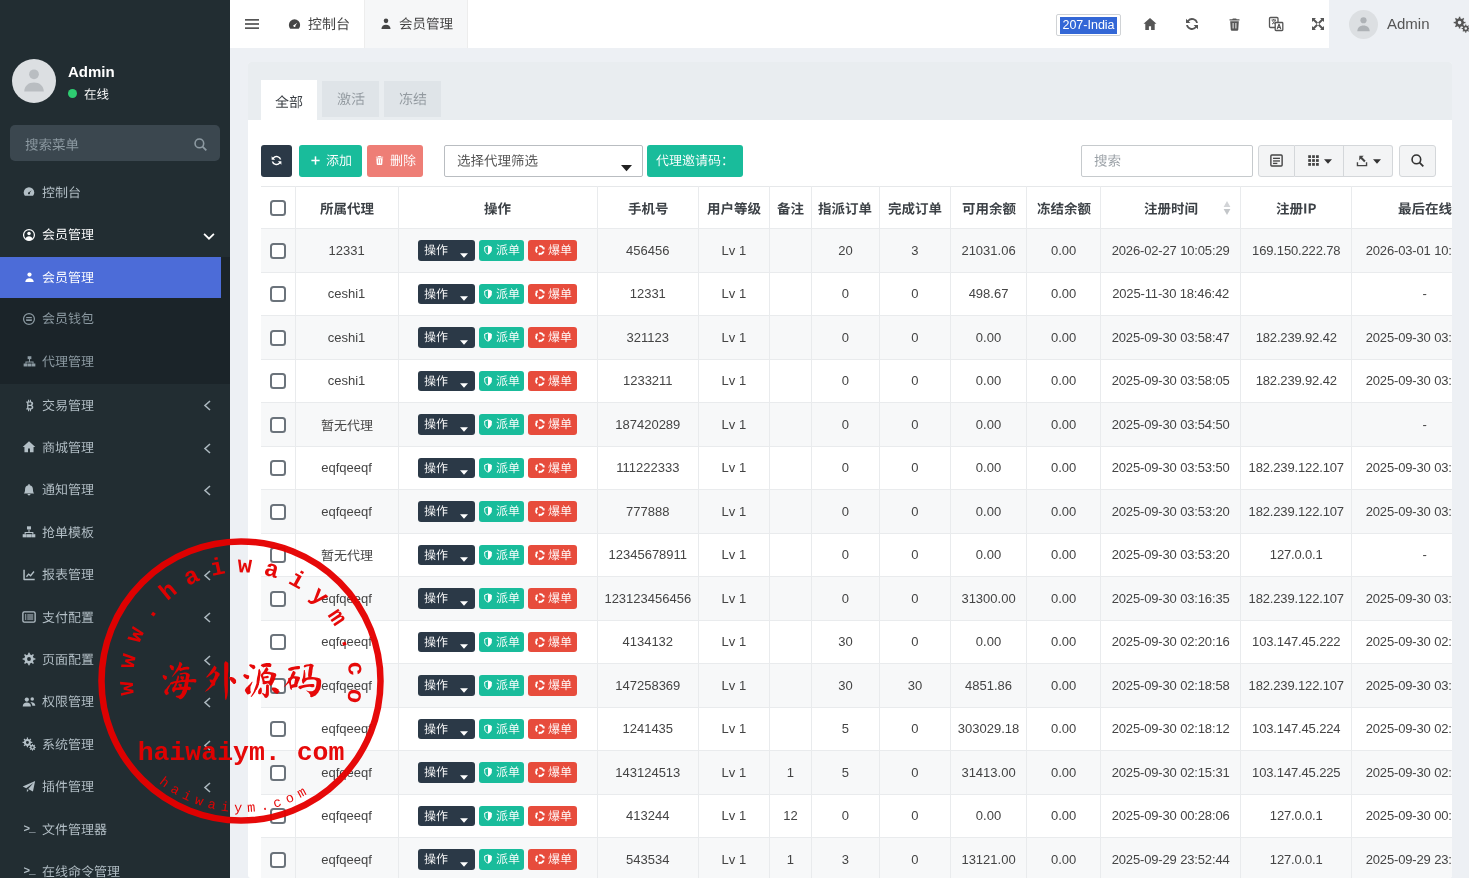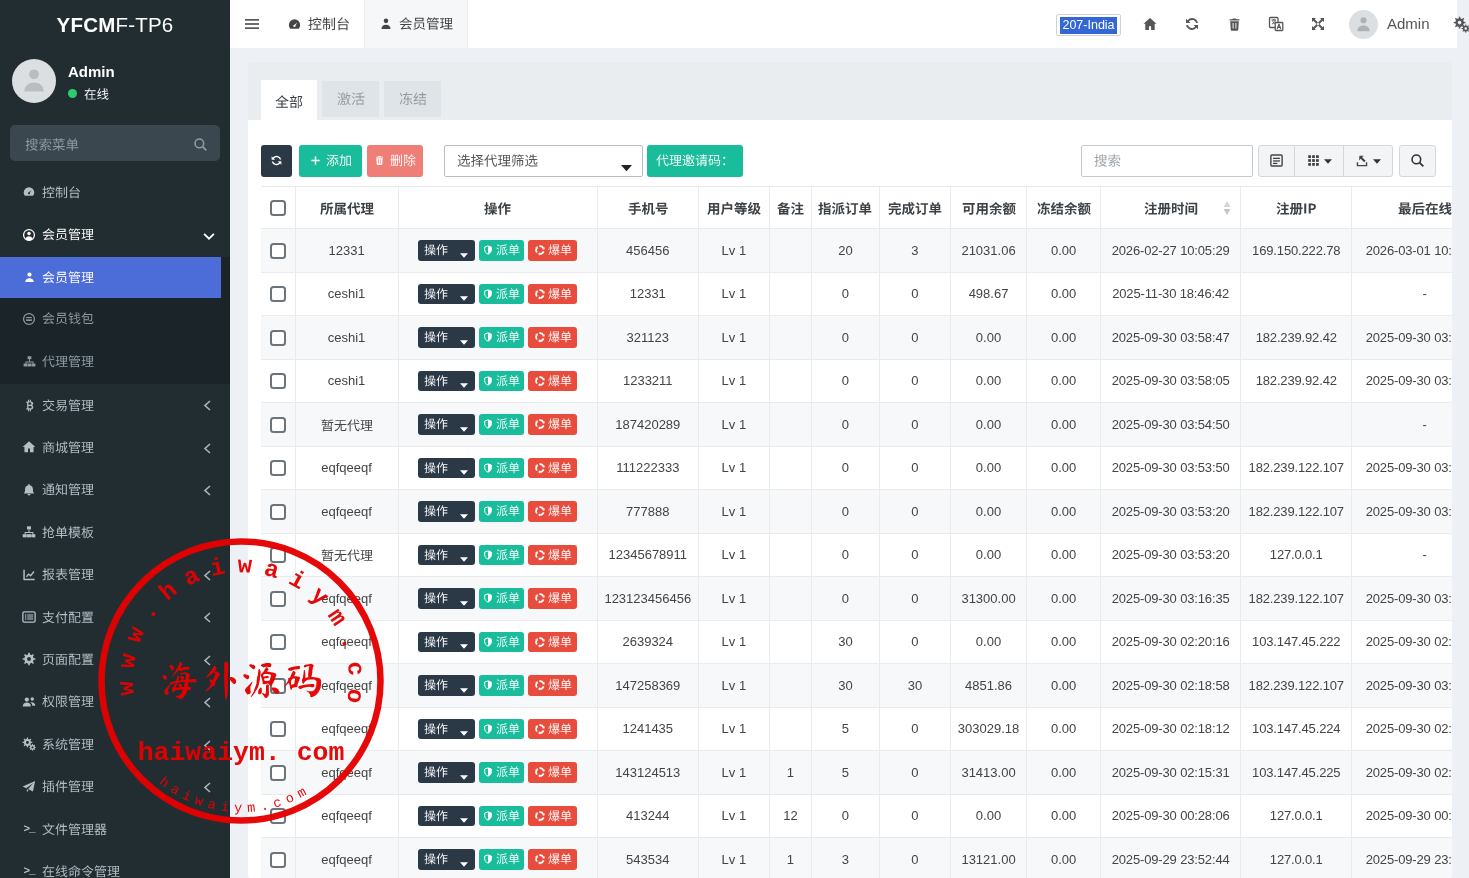--- a/index.html
+++ b/index.html
@@ -17,21 +17,21 @@
 .udot{display:inline-block;width:9px;height:9px;border-radius:50%;background:#2ecc71;margin-right:7px}
 .sbox{position:absolute;left:10px;top:125px;width:210px;height:36px;background:#3b474f;border-radius:5px}
 .sbox .ph{position:absolute;left:15px;top:10px}
 .sbox .si{position:absolute;right:12px;top:10px}
 .mi{position:absolute;left:0;width:230px;display:flex;align-items:center;padding-left:19px}
 .mic{width:20px;display:inline-flex;justify-content:center;margin-right:0}
 .mi .cj{margin-left:3px}
 .mchev{position:absolute;right:18px;top:50%;transform:translateY(-50%)}
 .subbg{position:absolute;left:0;top:256.8px;width:230px;height:127px;background:#1b2429}
 
-.tb{position:absolute;left:230px;top:0;width:1227px;height:48px;background:#fff;z-index:2}
+.tb{position:absolute;left:230px;top:0;width:1099px;height:48px;background:#fff;z-index:2}
 .tbtab{position:absolute;top:0;height:48px;display:flex;align-items:center}
 .tbact{background:#f6f7f8;border-left:1px solid #ededed;border-right:1px solid #ededed}
 .tbi{position:absolute;top:0;height:48px;display:flex;align-items:center;justify-content:center}
 .selbox{position:absolute;left:826px;top:14px;width:65px;height:22px;background:#fff;border:1px solid #d0d3d6;border-radius:2px;font-size:12.5px;display:flex;align-items:center;justify-content:center}
 .selbox span{background:#3367d6;color:#fff;padding:1.5px 2px}
 
 .card{position:absolute;left:248px;top:62px;width:1204px;height:816px;background:#fff;border-radius:3px;overflow:hidden;z-index:1}
 .strip{position:absolute;left:0;top:0;width:1204px;height:57.5px;background:#e9edf0}
 .tab{position:absolute;display:flex;align-items:center;justify-content:center}
 .tabact{left:13px;top:18px;width:56px;height:43px;background:#fff;z-index:2}
@@ -258,24 +258,20 @@
   <div style="position:absolute;left:1157px;top:15px;font-size:15px;color:#555">Admin</div>
   <div class="tbi" style="left:1214px;width:34px">
       <svg width="17" height="17" viewBox="0 0 16 16" style="">
         <path d="M5.27 2.21L5.53 2.16L5.46 0.65L6.94 0.65L6.87 2.16L8.37 2.72L8.58 2.86L9.60 1.75L10.65 2.80L9.54 3.82L10.19 5.27L10.24 5.53L11.75 5.46L11.75 6.94L10.24 6.87L9.68 8.37L9.54 8.58L10.65 9.60L9.60 10.65L8.58 9.54L7.13 10.19L6.87 10.24L6.94 11.75L5.46 11.75L5.53 10.24L4.03 9.68L3.82 9.54L2.80 10.65L1.75 9.60L2.86 8.58L2.21 7.13L2.16 6.87L0.65 6.94L0.65 5.46L2.16 5.53L2.72 4.03L2.86 3.82L1.75 2.80L2.80 1.75L3.82 2.86ZM7.90 6.20A1.7 1.7 0 1 0 4.50 6.20A1.7 1.7 0 1 0 7.90 6.20Z" fill="#565656" fill-rule="evenodd"></path>
         <path d="M11.35 8.97L11.52 8.94L11.49 7.93L12.51 7.93L12.48 8.94L13.53 9.34L13.69 9.44L14.37 8.70L15.10 9.43L14.36 10.11L14.83 11.15L14.86 11.32L15.87 11.29L15.87 12.31L14.86 12.28L14.46 13.33L14.36 13.49L15.10 14.17L14.37 14.90L13.69 14.16L12.65 14.63L12.48 14.66L12.51 15.67L11.49 15.67L11.52 14.66L10.47 14.26L10.31 14.16L9.63 14.90L8.90 14.17L9.64 13.49L9.17 12.45L9.14 12.28L8.13 12.31L8.13 11.29L9.14 11.32L9.54 10.27L9.64 10.11L8.90 9.43L9.63 8.70L10.31 9.44ZM13.20 11.80A1.2 1.2 0 1 0 10.80 11.80A1.2 1.2 0 1 0 13.20 11.80Z" fill="#565656" fill-rule="evenodd"></path>
       </svg>
     </div>
 </div>
 
 <div class="sb">
-  <div class="logo">
-      <b>YFCM</b>
-      <span>F-TP6</span>
-    </div>
   <div class="uinfo">
     <div class="uav">
         <svg width="30" height="30" viewBox="0 0 16 16" style="">
           <circle cx="8" cy="4.4" r="2.6" fill="#b9bdc1"></circle>
           <path d="M2.8 13.6c0-3 2.3-4.8 5.2-4.8s5.2 1.8 5.2 4.8z" fill="#b9bdc1"></path>
         </svg>
       </div>
     <div class="uname">Admin</div>
     <div class="ustat"><span class="udot"></span><svg class="cj " width="25.0" height="12.5" viewBox="0 -0.86 2.0 1" style="" fill="#fff">
           <g>
@@ -1431,21 +1427,21 @@
                   </svg>
                   <svg class="cj " width="24.0" height="12" viewBox="0 -0.86 2.0 1" style="margin-left:2px" fill="#fff">
                     <g>
                       <use href="#r7206" x="0.0"></use>
                       <use href="#r5355" x="1.0"></use>
                     </g>
                   </svg>
                 </span>
               </div>
             </td>
-            <td>2639324</td>
+            <td>4134132</td>
             <td>Lv 1</td>
             <td></td>
             <td>30</td>
             <td>0</td>
             <td>0.00</td>
             <td>0.00</td>
             <td class="dt">2025-09-30 02:20:16</td>
             <td class="dt">103.147.45.222</td>
             <td class="dt">2025-09-30 02:20:16</td>
           </tr>

